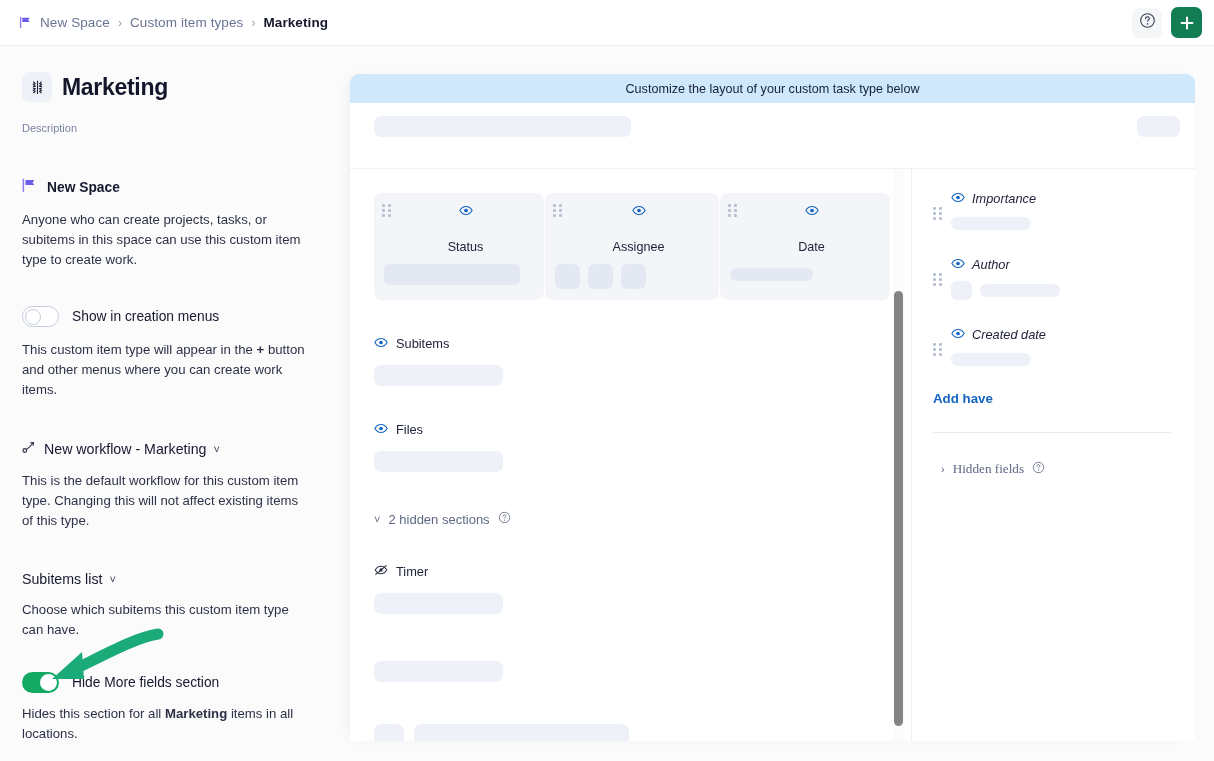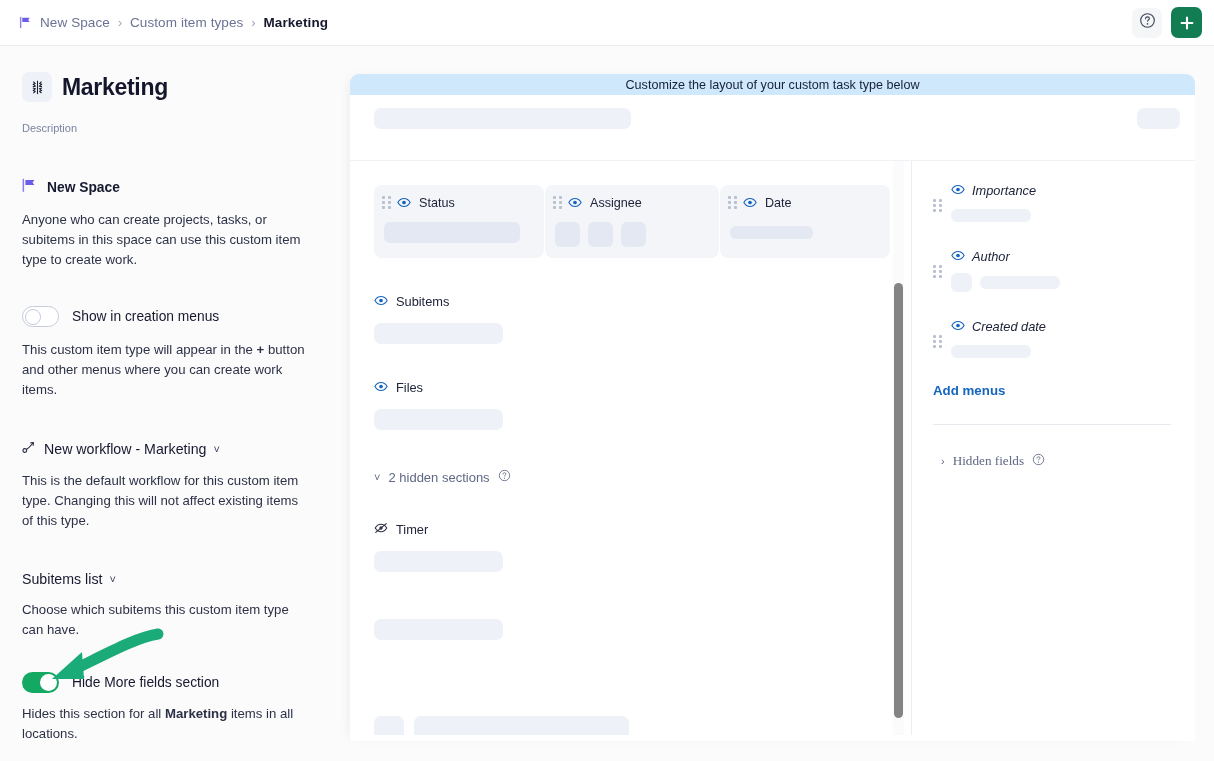--- a/index.html
+++ b/index.html
@@ -89,21 +89,21 @@
   .arrow-annot { position: absolute; left: 40px; top: 622px; pointer-events: none; }
 
   
   .mainpanel {
     position: absolute; left: 350px; top: 74px; width: 845px; height: 667px;
     background: #ffffff; border-radius: 9px 9px 0 0;
     box-shadow: -5px 0 14px -6px rgba(30,36,70,.09);
     overflow: hidden;
   }
   .banner {
-    height: 21px; background: #cfe8fb; display: flex;
+    height: 29px; background: #cfe8fb; display: flex;
     align-items: center; justify-content: center;
     font-size: 12.6px; color: #15203a;
   }
   .mainhead { height: 66px; position: relative; }
   .skel { background: #eef1f7; border-radius: 7px; }
   .head-skel-lg { position: absolute; left: 24px; top: 13px; width: 257px; height: 21px; }
   .head-skel-sm { position: absolute; right: 15px; top: 13px; width: 43px; height: 21px; }
   .head-divider { position: absolute; left: 0; right: 0; bottom: 0; height: 1px; background: #f0f1f5; }
 
   .mainbody { display: flex; height: 574px; }
@@ -113,21 +113,21 @@
 
   
   .card-row { display: flex; gap: 1px; padding: 24px 10px 0 24px; }
   .field-card {
     background: #f3f5f9; border-radius: 8px; padding: 9px 10px 11px 10px;
     position: relative; cursor: pointer;
   }
   .field-card.w1 { width: 170px; }
   .field-card.w2 { width: 174px; }
   .field-card.w3 { width: 170px; }
-  .card-head { display: flex; align-items: center; gap: 8px; padding-left: 13px; }
+  .card-head { display: flex; align-items: center; gap: 20px; padding-left: 13px; flex-direction: column; }
   .grip {
     position: absolute; left: 8px; top: 11px;
     display: grid; grid-template-columns: 3px 3px; gap: 2px 3px; cursor: grab;
   }
   .grip i { width: 3px; height: 3px; background: #b9c0d1; display: block; border-radius: 1px; }
   .fname { font-size: 12.6px; color: #20243a; white-space: nowrap; }
   .bar { background: #e3e8f2; border-radius: 6px; margin-top: 10px; }
 
   .sec-block { padding: 34px 0 0 24px; text-align: center; }
   .sec-head { display: flex; align-items: center; gap: 8px; }
@@ -506,21 +506,21 @@
             <svg width="14" height="11" viewBox="0 0 16 11" aria-hidden="true">
               <path d="M1 5.5 C3 2 5.5 1 8 1 s5 1 7 4.5 C13 9 10.5 10 8 10 s-5-1-7-4.5Z" fill="none" stroke="#1565c0" stroke-width="1.25"></path>
               <circle cx="8" cy="5.5" r="2.1" fill="#1565c0"></circle>
             </svg>
           </span>
           <span class="fname">Created date</span>
         </div>
         <div class="rbar" style="width:80px;"></div>
       </div>
 
-      <div class="addfield">Add menus</div>
+      <div class="addfield">Add have</div>
 
       <div class="rdivider"></div>
 
       <div class="hidden-fields">
         <span class="hs-chev">›</span>
         <span class="txt">Hidden fields</span>
         <span>
           <svg width="13" height="13" viewBox="0 0 20 20" aria-hidden="true">
             <circle cx="10" cy="10" r="8" fill="none" stroke="#5f6885" stroke-width="1.3"></circle>
             <path d="M7.7 7.8c0-1.3 1-2.1 2.3-2.1 1.3 0 2.2.8 2.2 1.9 0 1.5-2 1.6-2 3.2" fill="none" stroke="#5f6885" stroke-width="1.3" stroke-linecap="round"></path>

